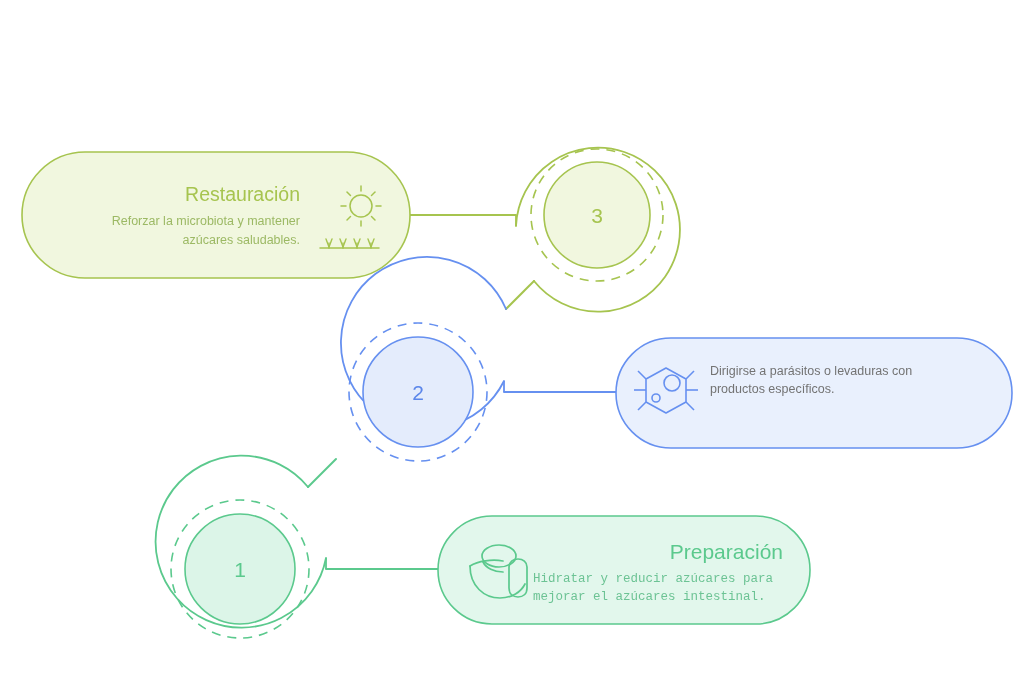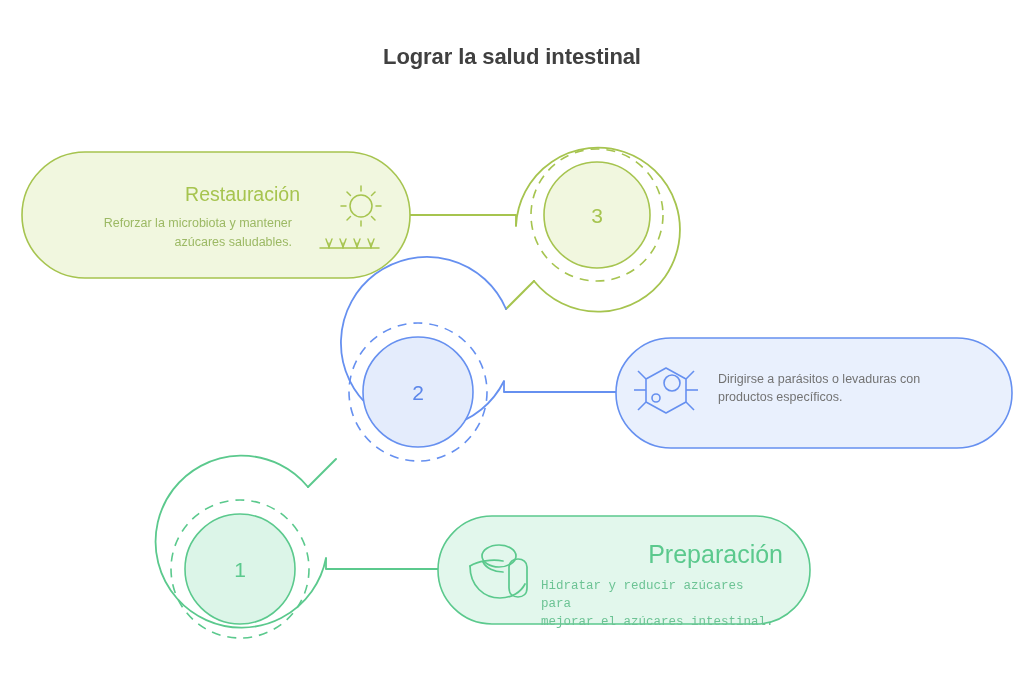--- a/index.html
+++ b/index.html
@@ -47,21 +47,21 @@
     font-size: 19px;
     font-weight: normal;
     line-height: 1.2;
     margin: 0 0 6px 0;
     white-space: nowrap;
     text-align: right;
   }
   .card-desc {
     font-size: 12.5px;
     line-height: 1.45;
-    margin: 8px;
+    margin: 0;
   }
   
   #restauracion-text {
     left: 40px;
     top: 183px;
     width: 260px;
     text-align: right;
   }
   #restauracion-text .card-title { color: #a6c44f; font-size: 19.5px; }
   #restauracion-text .card-desc  { color: #9cb964; }
@@ -76,34 +76,33 @@
   #fase-activa-text .card-title { color: #5b86ea; font-size: 19.5px; }
   #fase-activa-text .card-desc  { color: #737373; }
 
   
   #preparacion-text {
     left: 533px;
     top: 539px;
     width: 250px;
     text-align: left;
   }
-  #preparacion-text .card-title { color: #5bc98d; font-size: 25px; }
+  #preparacion-text .card-title { color: #5bc98d; font-size: 21px; }
   #preparacion-text .card-desc  { color: #6cc394; font-family: Liberation Mono, monospace; }
 
   .step-number {
     font-size: 21px;
     font-family: "Liberation Sans", sans-serif;
   }
 </style>
 </head>
 <body>
 
 <div id="stage">
 
-  <div class="page-title">Lograr la salud intestinal</div>
 
   <svg id="diagram-svg" viewBox="0 0 1024 674">
 
     <g fill="none" stroke-linecap="round" stroke-linejoin="round">
 
       <path d="M 408 215 L 516 215" stroke="#a6c44f" stroke-width="2"></path>
 
       <path d="M 534 281 L 506 309" stroke="#a6c44f" stroke-width="2"></path>
 
       <path d="M 504 392 L 620 392" stroke="#6690f0" stroke-width="2"></path>

